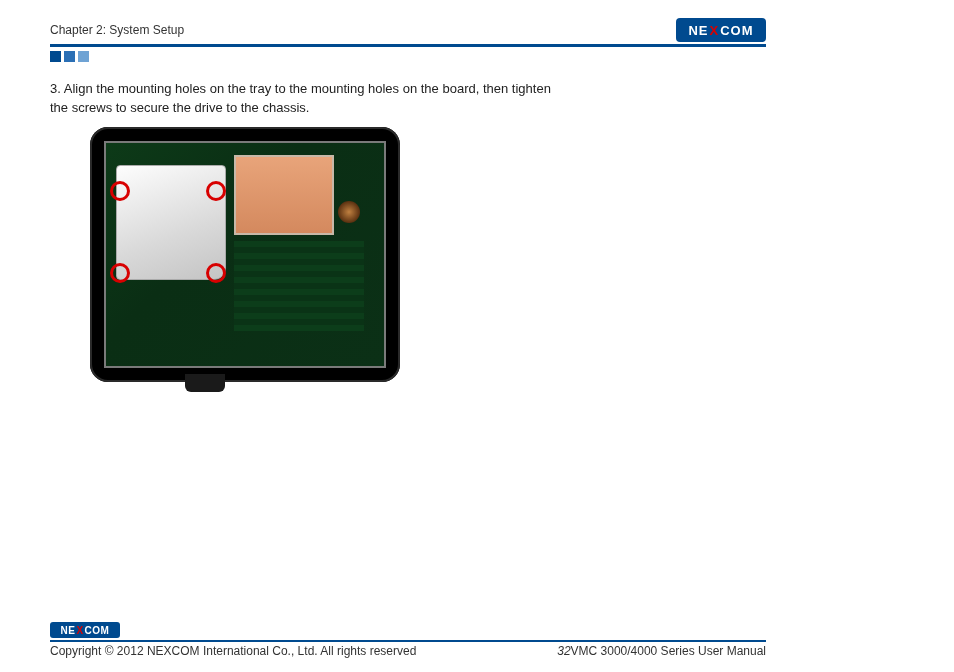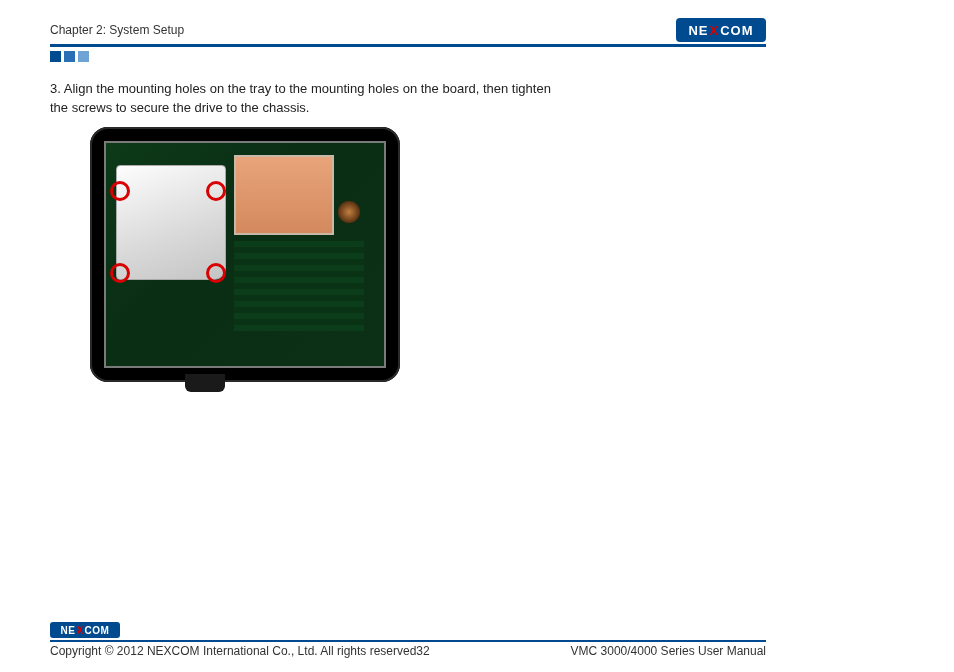--- a/index.html
+++ b/index.html
@@ -149,21 +149,21 @@
     height: 2px;
     background: #004a8f;
     margin-bottom: 2px;
   }
   .foot-row {
     display:flex;
     justify-content: space-between;
     font-size: 12px;
     color: #333;
   }
-  .page-num { text-align:left; flex:1; }
+  .page-num { text-align:right; flex:1;font-style:italic; }
   .copyright { text-align:left; }
   .manual-title { text-align:left; }
 </style>
 </head>
 <body>
 
 <div class="page">
 
   <div class="header-row">
     <div class="chapter">Chapter 2: System Setup</div>

